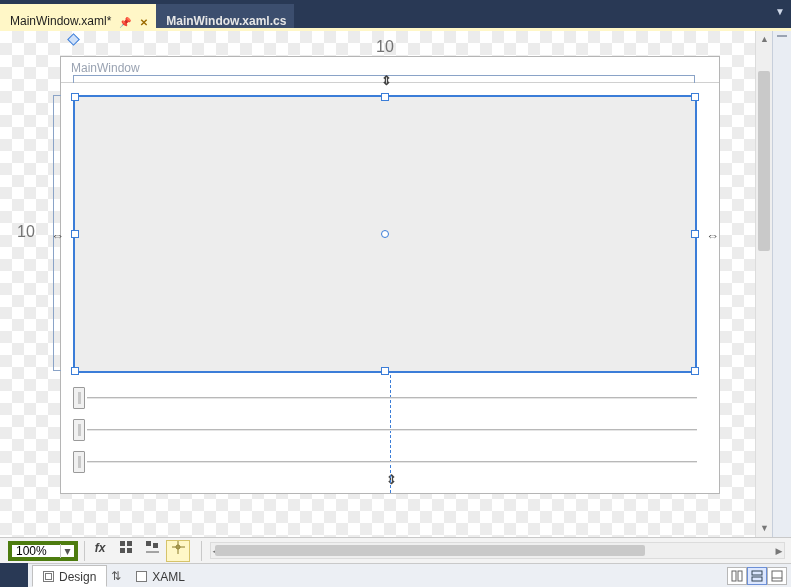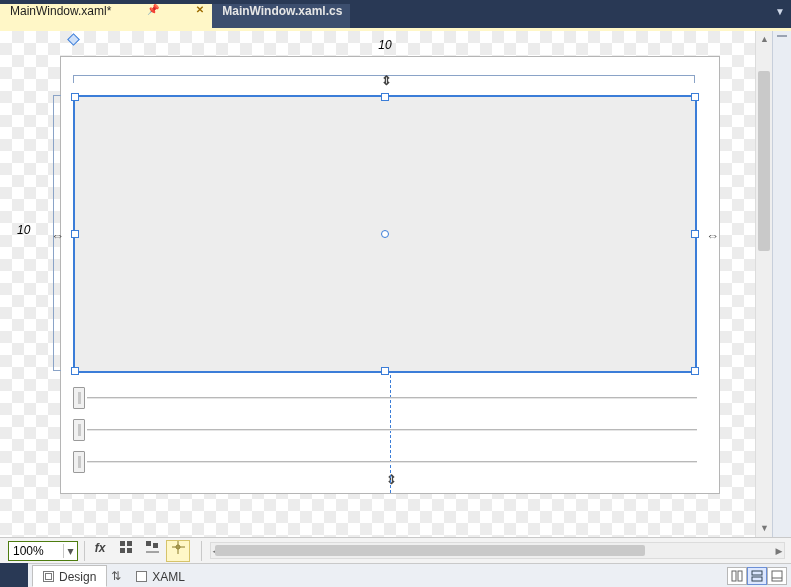--- a/index.html
+++ b/index.html
@@ -1,21 +1,21 @@
 <!DOCTYPE html>
 <html><head>
 <meta charset="utf-8">
 <style>
   * { box-sizing: border-box; margin: 0; padding: 0; }
   html, body { width: 791px; height: 587px; font-family: "Segoe UI", Arial, sans-serif; font-size: 12px; overflow: hidden; }
   body { background: #293955; display: flex; flex-direction: column; }
 
   
   .tabbar { height: 28px; background: #293955; display: flex; align-items: flex-end; position: relative; }
-  .tab { height: 24px; display: flex; align-items: flex-start; padding: 0 8px 0 10px; margin-right: 0; cursor: pointer; gap: 28px; }
+  .tab { height: 24px; display: flex; align-items: flex-end; padding: 0 8px 0 10px; margin-right: 0; cursor: pointer; }
   .tab.active { background: #fff7c7; color: #1e1e1e; }
   .tab.inactive { background: #3c4e6e; color: #e6e6e6; font-weight: bold; }
   .tab .tab-label { white-space: nowrap; }
   .tab .pin, .tab .close { margin-left: 8px; font-size: 10px; color: #8a7a2a; }
   .tab .close { color: #9c6b00; font-weight: bold; }
   .tabbar .overflow { position:absolute; right:6px; top:6px; color:#cfd8e8; font-size:10px; }
 
   
   .editor { flex: 1; background: #fffbe6; border-top: 3px solid #fff7c7; display:flex; }
   .canvas-wrap { flex:1; position:relative; overflow:hidden; }
@@ -53,21 +53,21 @@
   .handle.tl { left:-4px; top:-4px;} .handle.tm{left:calc(50% - 4px);top:-4px;} .handle.tr{right:-4px;top:-4px;}
   .handle.ml { left:-4px; top:calc(50% - 4px);} .handle.mr{right:-4px; top:calc(50% - 4px);}
   .handle.bl { left:-4px; bottom:-4px;} .handle.bm{left:calc(50% - 4px);bottom:-4px;} .handle.br{right:-4px;bottom:-4px;}
   .center-dot { position:absolute; left:calc(50% - 4px); top:calc(50% - 4px); width:8px; height:8px; border:1px solid #3b7dd8; border-radius:50%; background:#fff;}
   .margin-glyph { position:absolute; font-weight:bold; color:#444; font-size:13px; }
   .margin-glyph.top { left:calc(50% - 4px); top:-24px;}
   .margin-glyph.left { left:-24px; top:calc(50% - 6px);}
   .margin-glyph.right{ right:-24px; top:calc(50% - 6px); }
   .margin-glyph.bottom{ left:calc(50% - 4px); bottom:-119px;}
   .margin-guide-v { position:absolute; left:calc(50% - 0px); top:292px; bottom:0; width:0; border-left:1px dashed #3b7dd8;}
-  .size-label { position:absolute; color:#000000; font-size:12px;font-style:italic; }
+  .size-label { position:absolute; color:#737373; font-size:16px; }
   .size-label.top { left:calc(50%); top:-25px; transform: translateX(-50%); }
   .size-label.left { left:-48px; top:calc(50% - 8px); }
   .ruler-bracket { position:absolute; background:transparent; }
   .ruler-bracket.v { left:-18px; top:-2px; bottom:-2px; width:8px; border:1px solid #8aa3c7; border-right:none;}
   .ruler-bracket.h { top:-18px; left:-2px; right:-2px; height:8px; border:1px solid #8aa3c7; border-bottom:none;}
   .diamond { position:absolute; width:9px; height:9px; background:#cfe0f8; border:1px solid #3b7dd8; transform:rotate(45deg); left:8px; top:-22px;}
 
   
   .slider { position:absolute; left:12px; width:624px; height:22px; }
   .slider .thumb { position:absolute; left:0; top:0; width:12px; height:22px; background:#f1f1f1; border:1px solid #9a9a9a; border-radius:1px;}
@@ -80,21 +80,21 @@
   .side-collapsed .grip{position:absolute;top:4px;left:4px;width:10px;height:2px;background:#9aa3b2;}
 
   
   .vscroll { position:absolute; right:0; top:0; bottom:0; width:17px; background:#efefef; border-left:1px solid #dcdcdc;}
   .vscroll .thumb{ position:absolute; left:2px; right:2px; top:40px; height:180px; background:#c9c9c9; border-radius:2px;}
   .vscroll .arrow{position:absolute;left:3px;width:11px;height:11px;color:#777;text-align:center;font-size:9px;line-height:11px;}
   .vscroll .arrow.up{top:3px;} .vscroll .arrow.down{bottom:3px;}
 
   
   .toolbar { height:26px; background:#f3f3f3; border-top:1px solid #c9c9c9; display:flex; align-items:center; }
-  .zoom { width:70px; height:20px; margin:0 4px 0 8px; display:flex; align-items:center; background:#fff; border:1px solid #4d7c0f; }
+  .zoom { width:70px; height:20px; margin:0 4px 0 8px; display:flex; align-items:center; background:#fff; border:4px solid #4d7c0f; }
   .zoom span{ flex:1; padding:0 4px;}
   .zoom .dd{ width:14px; text-align:center; color:#555; border-left:1px solid #c6c6c6;}
   .tool-btn { width:24px; height:22px; margin:0 1px; border:1px solid transparent; display:flex; align-items:flex-start; justify-content:center; background:transparent; cursor:pointer;}
   .tool-btn.sep { width:6px; border:none; pointer-events:none;}
   .tool-btn.active { background:#fff7c7; border-color:#d6c36a;}
   .tool-btn svg, .tool-btn span { font-size:12px; color:#444;}
   .divider-v { width:1px; height:20px; background:#c9c9c9; margin:0 2px;}
   .hscroll { flex:1; height:17px; margin:0 6px; background:#efefef; border:1px solid #dcdcdc; position:relative;}
   .hscroll .thumb{position:absolute;top:2px;bottom:2px;left:4px;width:75%;background:#c9c9c9;border-radius:2px;}
   .hscroll .arrow{position:absolute;top:2px;width:12px;height:12px;color:#777;text-align:center;font-size:9px;line-height:12px;}
@@ -128,20 +128,23 @@
   </div>
   <div class="overflow">▼</div>
 </div>
 
 <div class="editor">
   <div class="canvas-wrap">
     <div class="checker"></div>
 
     <div class="window-frame">
       <div class="diamond"></div>
+      <div class="window-titlebar">
+        <span>MainWindow</span>
+      </div>
       <div class="window-body">
 
         <div class="size-label top" style="left:324px; top:-45px;">10</div>
         <div class="ruler-bracket h" style="left:12px; right:24px; top:-8px;"></div>
 
         <div class="size-label left" style="left:-44px; top:140px;">10</div>
         <div class="ruler-bracket v" style="left:-8px; top:12px; bottom:122px;"></div>
 
         <div class="selected-rect">
           <div class="handle tl"></div>

